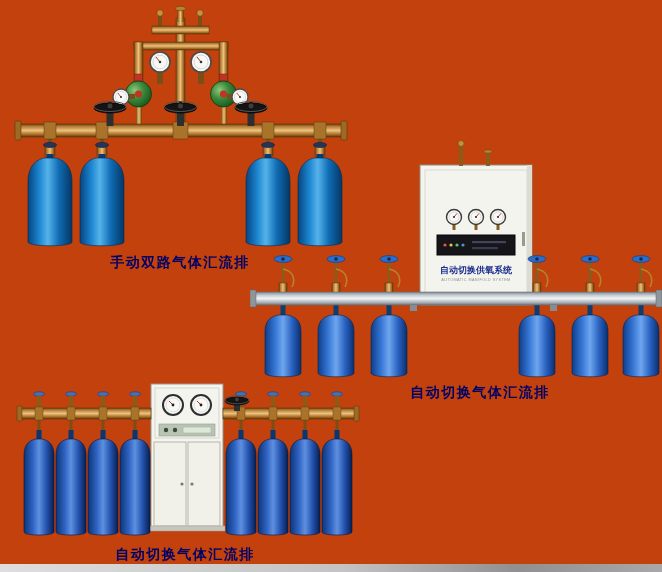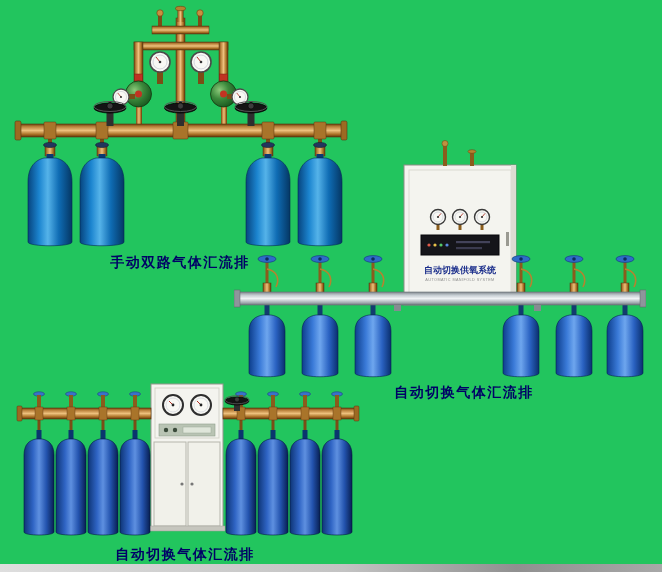--- a/index.html
+++ b/index.html
@@ -1,26 +1,26 @@
 <!DOCTYPE html>
 <html style="--caption-color: #000066;"><head>
 <meta charset="utf-8">
 <style>
   html, body { margin: 0; padding: 0; background: #fff; }
   .stage {
     position: relative;
     width: 662px;
     height: 572px;
-    background: #22c55e;
+    background: #c2410c;
     overflow: hidden;
     font-family: "Liberation Sans", sans-serif;
   }
   figure { margin: 0; padding: 0; position: absolute; }
   .fig1 { left: 10px; top: 4px; width: 340px; }
-  .fig2 { left: 234px; top: 140px; width: 412px; }
+  .fig2 { left: 250px; top: 140px; width: 412px; }
   .fig3 { left: 15px;  top: 378px; width: 345px; }
   figcaption.caption {
     font-weight: bold;
     font-size: 14px;
     letter-spacing: 1.5px;
     color: var(--caption-color, #000066);
     white-space: nowrap;
   }
   .fig1 figcaption { display: block; width: 100%; text-align: center; margin-top: 4px; }
   .fig2 figcaption { position: absolute; left: 155px; top: 244px; width: 150px; text-align: center; }

